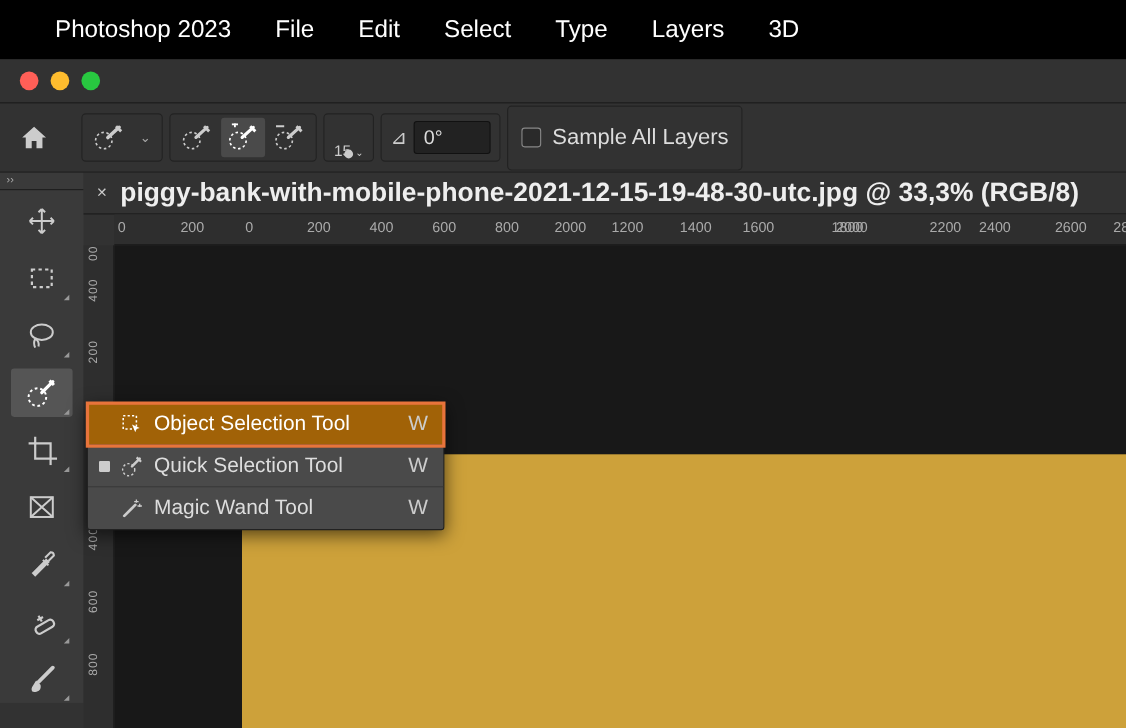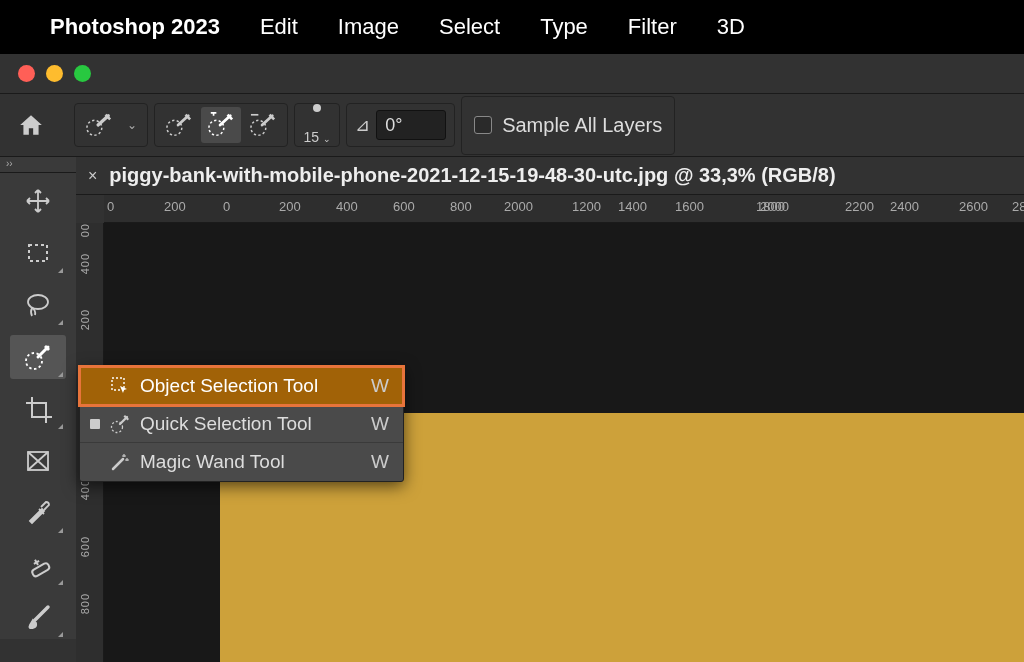--- a/index.html
+++ b/index.html
@@ -20,21 +20,21 @@
       gap: 4px;
     }
     .apple-icon {
       color: #fff;
       font-size: 28px;
       margin-right: 16px;
       margin-left: 18px;
     }
     .app-name {
       color: #fff;
-      font-weight: 700;
+      font-weight: 400;
       font-size: 22px;
       margin-right: 18px;
     }
     .menu-item {
       color: #fff;
       font-size: 22px;
       padding: 6px 18px;
       cursor: default;
     }
     .app-window {
@@ -100,21 +100,21 @@
     .brush-icon-btn.active { background: #4a4a4a; }
     .dropdown-caret {
       color: #aaa;
       font-size: 12px;
       padding: 0 6px;
     }
     .size-group {
       display: flex;
       flex-direction: column;
       align-items: center;
-      justify-content: flex-start;
+      justify-content: flex-end;
       width: 46px;
       height: 44px;
       border: 1px solid #222;
       border-radius: 4px;
       position: relative;
     }
     .size-dot {
       width: 8px;
       height: 8px;
       border-radius: 50%;
@@ -230,21 +230,21 @@
       padding-left: 12px;
       gap: 12px;
       border-bottom: 1px solid #1a1a1a;
     }
     .tab-close {
       color: #ccc;
       font-size: 16px;
     }
     .tab-title {
       color: #eee;
-      font-size: 20px;
+      font-size: 24px;
       font-weight: 600;
     }
     .ruler-horiz {
       height: 28px;
       background: #2e2e2e;
       display: flex;
       align-items: center;
       position: relative;
       overflow: hidden;
       color: #aaa;
@@ -335,25 +335,25 @@
     .flyout-shortcut { color: #ccc; margin-right: 4px; }
     .tool-svg { width: 28px; height: 28px; }
     .opt-brush-svg { width: 30px; height: 26px; }
   </style>
 </head>
 <body>
 
 <div class="menubar">
   <div class="apple-icon"></div>
   <div class="app-name">Photoshop 2023</div>
+  <div class="menu-item">File</div>
   <div class="menu-item">Edit</div>
-  <div class="menu-item">Image</div>
   <div class="menu-item">Select</div>
   <div class="menu-item">Type</div>
-  <div class="menu-item">Filter</div>
+  <div class="menu-item">Layers</div>
   <div class="menu-item">3D</div>
 </div>
 
 <div class="app-window">
   <div class="titlebar">
     <div class="traffic-light tl-red"></div>
     <div class="traffic-light tl-yellow"></div>
     <div class="traffic-light tl-green"></div>
   </div>
 
@@ -487,21 +487,21 @@
       </div>
       <div class="ruler-horiz">
         <span class="ruler-tick" style="left:3px">0</span>
         <span class="ruler-tick" style="left:60px">200</span>
         <span class="ruler-tick" style="left:119px">0</span>
         <span class="ruler-tick" style="left:175px">200</span>
         <span class="ruler-tick" style="left:232px">400</span>
         <span class="ruler-tick" style="left:289px">600</span>
         <span class="ruler-tick" style="left:346px">800</span>
         <span class="ruler-tick" style="left:400px">2000</span>
-        <span class="ruler-tick" style="left:468px">1200</span>
+        <span class="ruler-tick" style="left:452px">1200</span>
         <span class="ruler-tick" style="left:514px">1400</span>
         <span class="ruler-tick" style="left:571px">1600</span>
         <span class="ruler-tick" style="left:652px">1800</span>
         <span class="ruler-tick" style="left:656px">2000</span>
         <span class="ruler-tick" style="left:741px">2200</span>
         <span class="ruler-tick" style="left:786px">2400</span>
         <span class="ruler-tick" style="left:855px">2600</span>
         <span class="ruler-tick" style="left:908px">280</span>
       </div>
       <div class="canvas-row">

